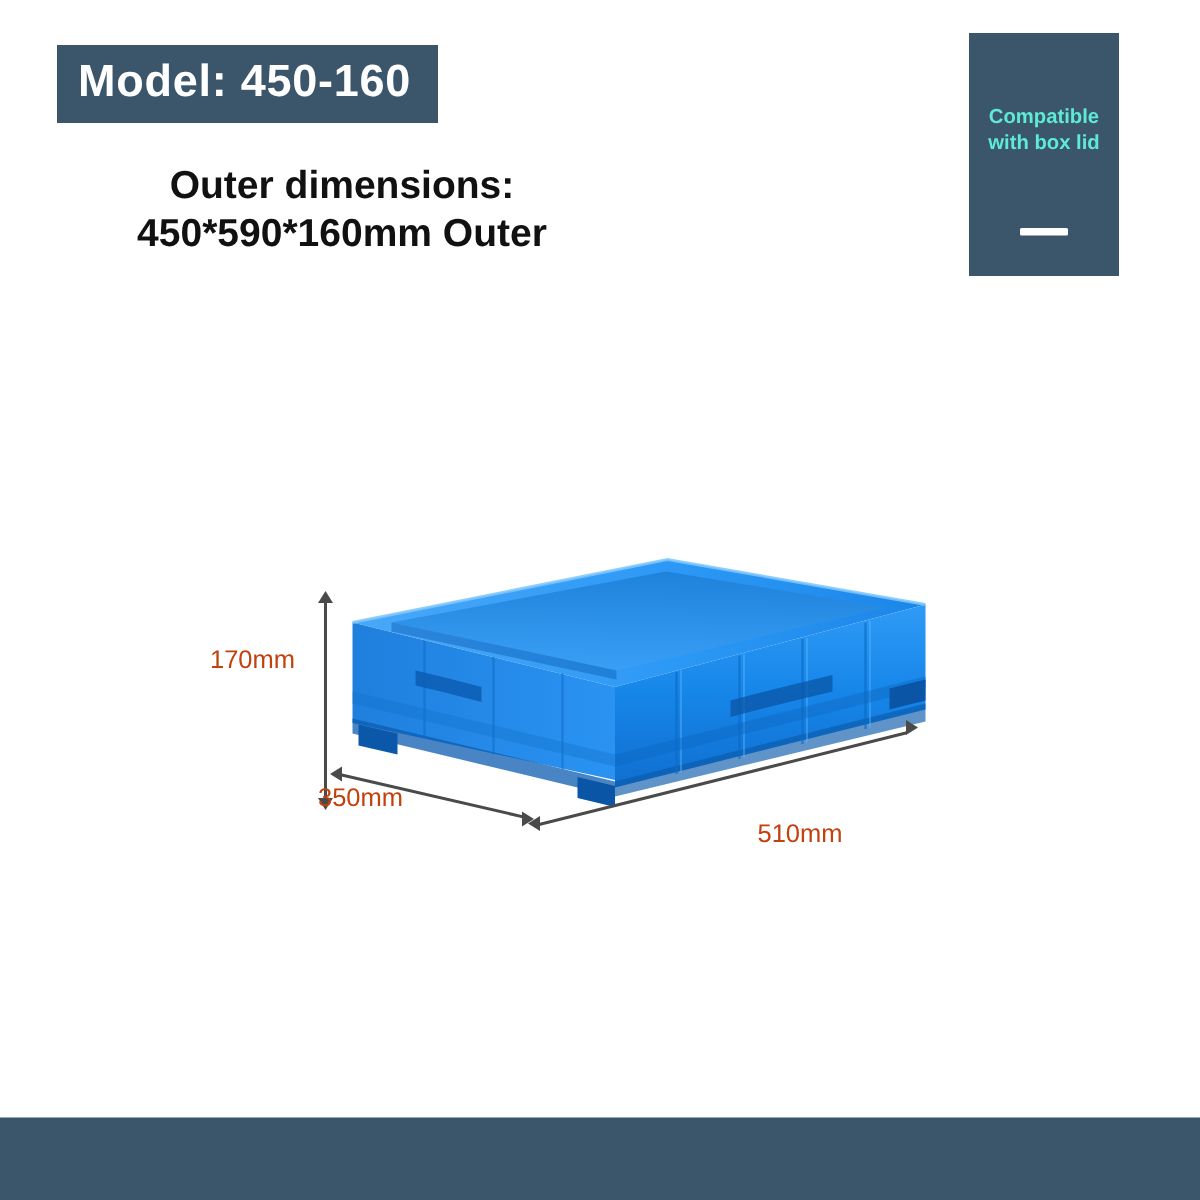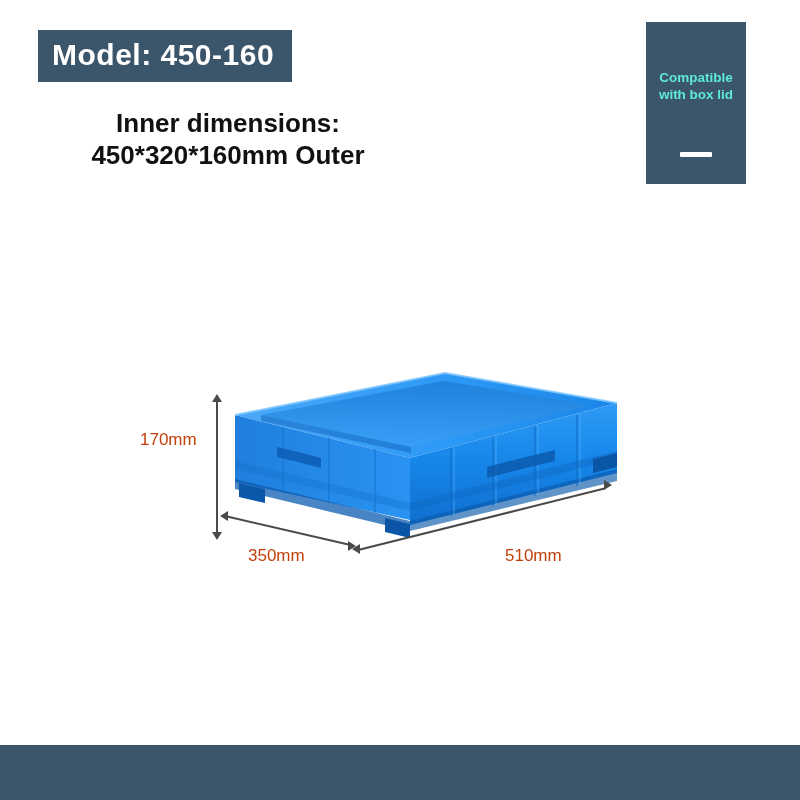--- a/index.html
+++ b/index.html
@@ -160,22 +160,22 @@
   }
 </style>
 </head>
 <body>
 
 <div class="page">
 
   <div class="model-banner">Model: 450-160</div>
 
   <div class="dims-text">
-    <div>Inner dimensions:</div>
-    <div>450*320*160mm Outer</div>
+    <div>Outer dimensions:</div>
+    <div>450*590*160mm Outer</div>
   </div>
 
   <div class="lid-badge">
     <div class="lid-badge-text">Compatible with box lid</div>
     <div class="lid-badge-line"></div>
   </div>
 
   <div class="product-area">
 
     <div class="crate">
@@ -249,21 +249,21 @@
     </div>
 
     <div class="guide-line guide-v" style="left:86px; top:72px; height:130px;"></div>
     <div class="arrow arrow-up" style="left:82px; top:64px;"></div>
     <div class="arrow arrow-down" style="left:82px; top:202px;"></div>
     <div class="guide-label" style="left:10px; top:100px;">170mm</div>
 
     <div class="guide-line" style="left:95px; top:185px; width:130px; height:1.5px; transform: rotate(13deg); transform-origin: left center;"></div>
     <div class="arrow arrow-left" style="left:90px; top:181px;"></div>
     <div class="arrow arrow-right" style="left:218px; top:211px;"></div>
-    <div class="guide-label" style="left:82px; top:216px;margin-left:36px;">350mm</div>
+    <div class="guide-label" style="left:82px; top:192px;">350mm</div>
 
     <div class="guide-line" style="left:228px; top:219px; width:254px; height:1.5px; transform: rotate(-14deg); transform-origin: left center;"></div>
     <div class="arrow arrow-left" style="left:222px; top:214px;"></div>
     <div class="arrow arrow-right" style="left:474px; top:150px;"></div>
     <div class="guide-label" style="left:332px; top:216px;margin-left:43px;">510mm</div>
 
   </div>
 
   <div class="bottom-bar"></div>
 

